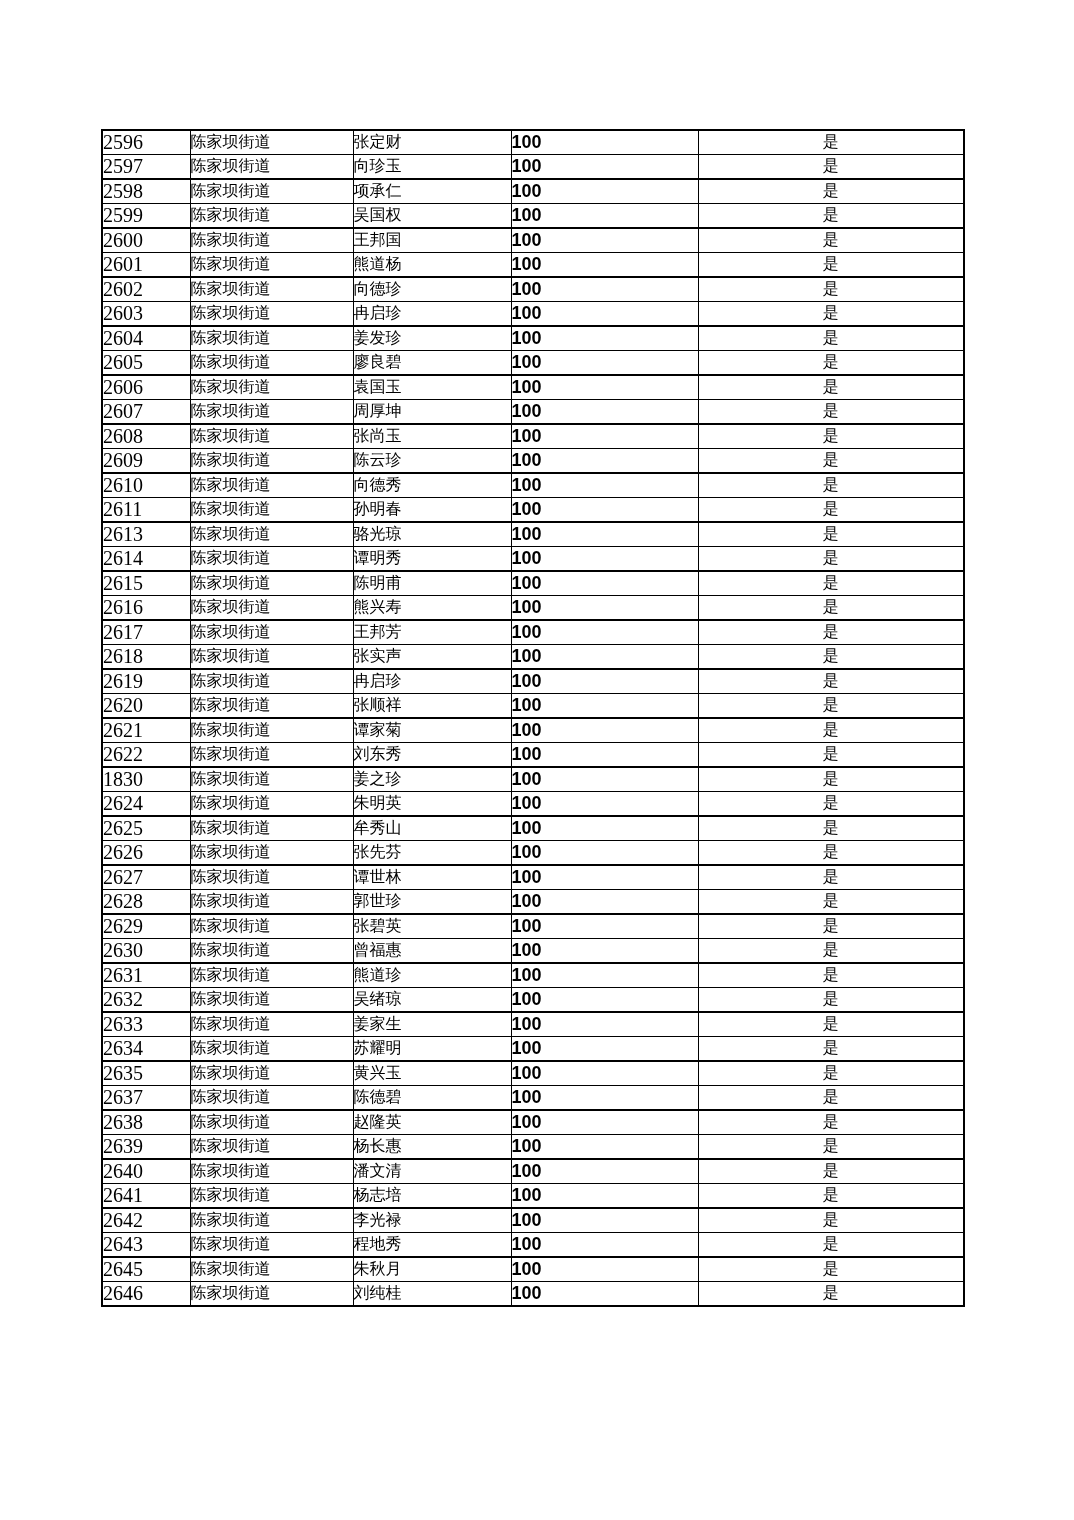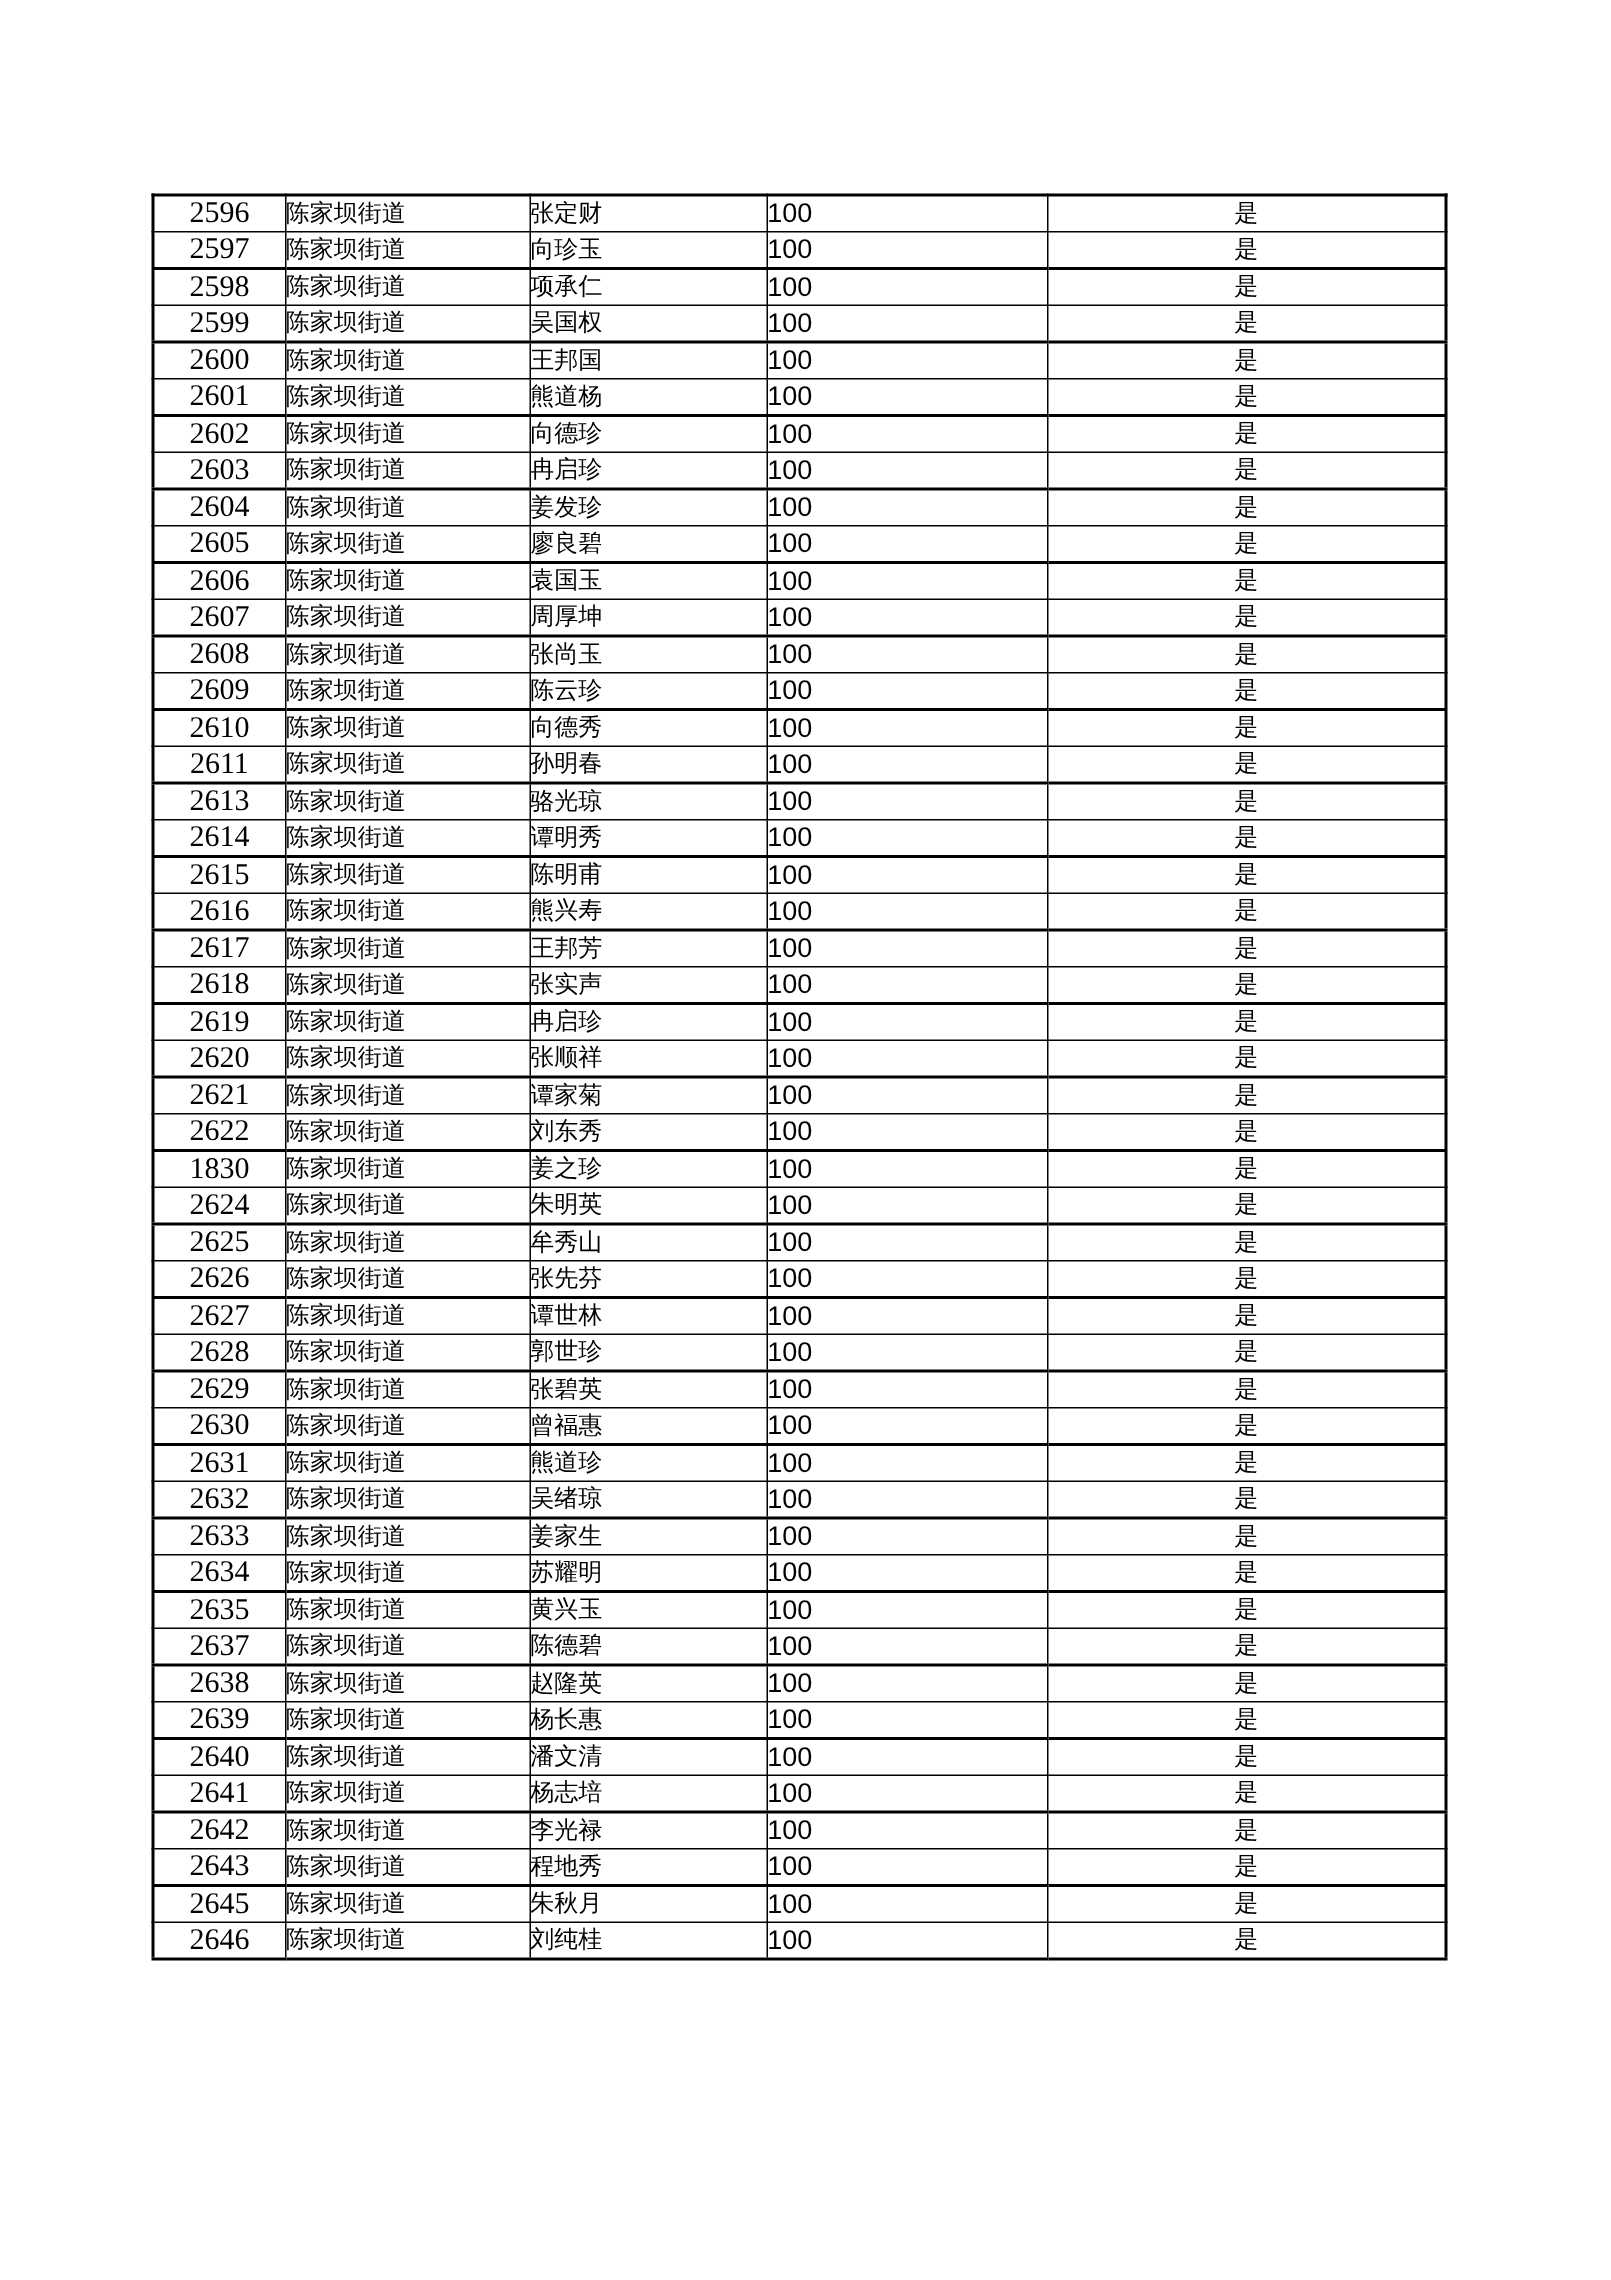--- a/index.html
+++ b/index.html
@@ -38,34 +38,34 @@
     white-space: nowrap;
     vertical-align: middle;
   }
   
   table.data-table tr:nth-child(even) td {
     border-bottom-width: 2px;
   }
   td.c-num {
     font-family: "Liberation Serif", "DejaVu Serif", serif;
     font-size: 20px;
-    text-align: center;
     margin-left: 45px;
   }
   td.c-street, td.c-name {
     font-family: "Liberation Serif", "DejaVu Serif", serif;
     font-size: 16px;
     text-align: left;
     padding-left: 4px;
   }
   td.c-score {
     font-family: "Liberation Sans", "DejaVu Sans", sans-serif;
     font-size: 18px;
     text-align: left;
     padding-left: 3px;
+    font-weight: bold;
   }
   td.c-flag {
     font-family: "Liberation Serif", "DejaVu Serif", serif;
     font-size: 16px;
     text-align: center;
   }
 </style>
 </head>
 <body>
 

